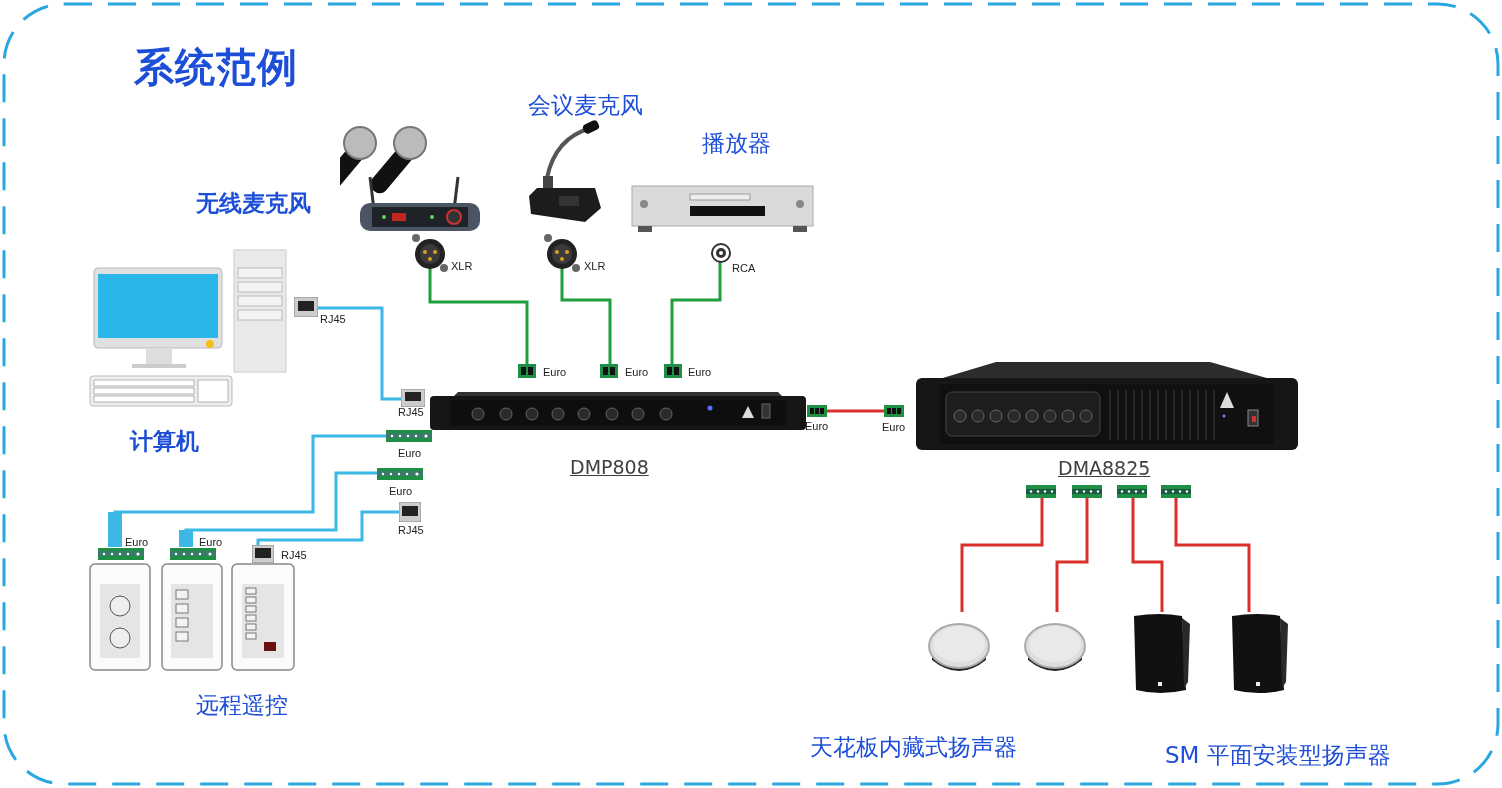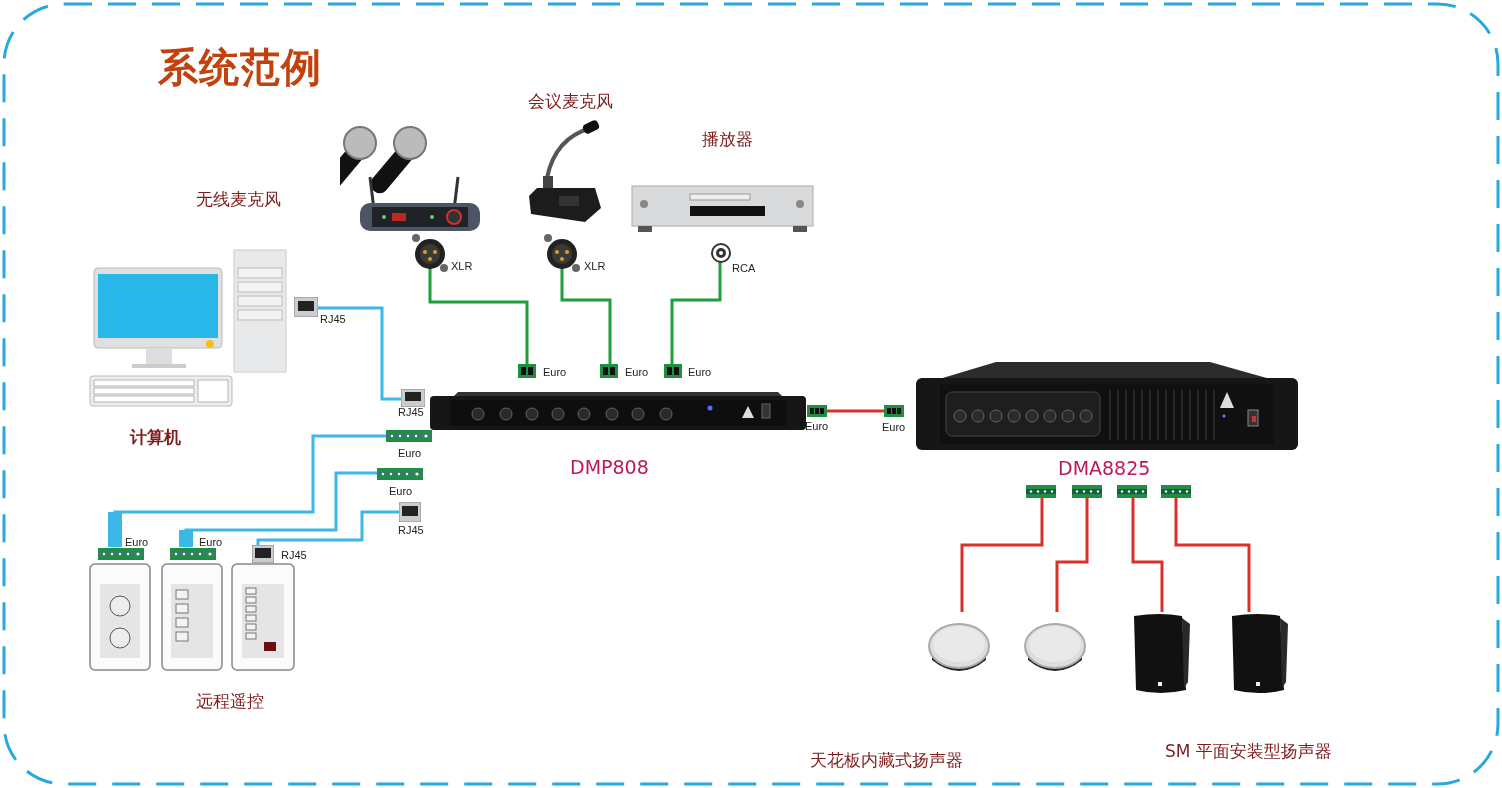--- a/index.html
+++ b/index.html
@@ -1,20 +1,20 @@
 <!DOCTYPE html>
 <html><head>
 <meta charset="utf-8">
 <style>
   html,body{margin:0;padding:0;background:#fff;}
   body{width:1502px;height:788px;position:relative;overflow:hidden;font-family:"DejaVu Sans","Liberation Sans",sans-serif;}
   .frame{position:absolute;left:0;top:0;width:1502px;height:788px;}
-  .title{position:absolute;left:158px;top:40px;font-size:40px;font-weight:bold;color:#c2410c;letter-spacing:1px;}
-  .label-cn{position:absolute;font-size:17px;color:#7f1d1d;white-space:nowrap;}
-  .label-model{position:absolute;font-size:19px;color:#be185d;white-space:nowrap;}
+  .title{position:absolute;left:134px;top:40px;font-size:40px;font-weight:bold;color:#1d4ed8;letter-spacing:1px;}
+  .label-cn{position:absolute;font-size:23px;color:#1d4ed8;white-space:nowrap;}
+  .label-model{position:absolute;font-size:19px;color:#404040;white-space:nowrap;text-decoration:underline;}
   .label-sm{position:absolute;font-size:11px;color:#222;font-family:"Liberation Sans",sans-serif;white-space:nowrap;}
   .abs{position:absolute;}
   svg.wires{position:absolute;left:0;top:0;}
 </style>
 </head>
 <body>
 
 <svg class="frame" width="1502" height="788" viewBox="0 0 1502 788">
   <rect x="4" y="4" width="1494" height="780" rx="60" ry="60" fill="none" stroke="#29a8e0" stroke-width="3" stroke-dasharray="28 16"></rect>
 </svg>
@@ -40,21 +40,21 @@
 
   <g fill="none" stroke="#d9302c" stroke-width="3">
     <line x1="812" y1="411" x2="886" y2="411"></line>
     <polyline points="1042,498 1042,545 962,545 962,612"></polyline>
     <polyline points="1087,498 1087,562 1057,562 1057,612"></polyline>
     <polyline points="1133,498 1133,562 1162,562 1162,612"></polyline>
     <polyline points="1176,498 1176,545 1249,545 1249,612"></polyline>
   </g>
 </svg>
 
-<div class="label-cn" style="left:196px;top:188px;">无线麦克风</div>
+<div class="label-cn" style="left:196px;top:188px;font-weight:bold;">无线麦克风</div>
 <svg class="abs" style="left:340px;top:125px;" width="140" height="110">
   <g transform="rotate(40 22 22)">
       <rect x="12" y="22" width="18" height="58" rx="8" fill="#111"></rect>
     </g>
   <circle cx="20" cy="18" r="16" fill="#bbb" stroke="#777" stroke-width="2"></circle>
   <g transform="rotate(40 72 22)">
       <rect x="62" y="22" width="18" height="58" rx="8" fill="#111"></rect>
     </g>
   <circle cx="70" cy="18" r="16" fill="#bbb" stroke="#777" stroke-width="2"></circle>
   <line x1="30" y1="52" x2="34" y2="85" stroke="#333" stroke-width="3"></line>
@@ -321,21 +321,21 @@
 <svg class="abs" style="left:1130px;top:612px;" width="62" height="84">
   <path d="M 4 4 Q 30 0 52 4 L 56 78 Q 30 84 6 78 Z" fill="#111"></path>
   <path d="M 52 6 L 60 12 L 58 70 L 54 76 Z" fill="#2a2a2a"></path>
   <rect x="28" y="70" width="4" height="4" fill="#eee"></rect>
 </svg>
 <svg class="abs" style="left:1228px;top:612px;" width="62" height="84">
   <path d="M 4 4 Q 30 0 52 4 L 56 78 Q 30 84 6 78 Z" fill="#111"></path>
   <path d="M 52 6 L 60 12 L 58 70 L 54 76 Z" fill="#2a2a2a"></path>
   <rect x="28" y="70" width="4" height="4" fill="#eee"></rect>
 </svg>
-<div class="label-cn" style="left:810px;top:749px;font-family:Liberation Mono, monospace;">天花板内藏式扬声器</div>
+<div class="label-cn" style="left:810px;top:732px;font-family:Liberation Mono, monospace;">天花板内藏式扬声器</div>
 <div class="label-cn" style="left:1165px;top:740px;">SM 平面安装型扬声器</div>
 
 <svg class="abs" style="left:98px;top:548px;" width="46" height="12">
     <rect width="46" height="12" fill="#1f8f45"></rect>
     <rect y="3" width="46" height="5" fill="#3b7a6a"></rect>
     <g fill="#fff">
       <circle cx="6" cy="6" r="1.2"></circle>
       <circle cx="14" cy="6" r="1.2"></circle>
       <circle cx="22" cy="6" r="1.2"></circle>
       <circle cx="30" cy="6" r="1.2"></circle>

